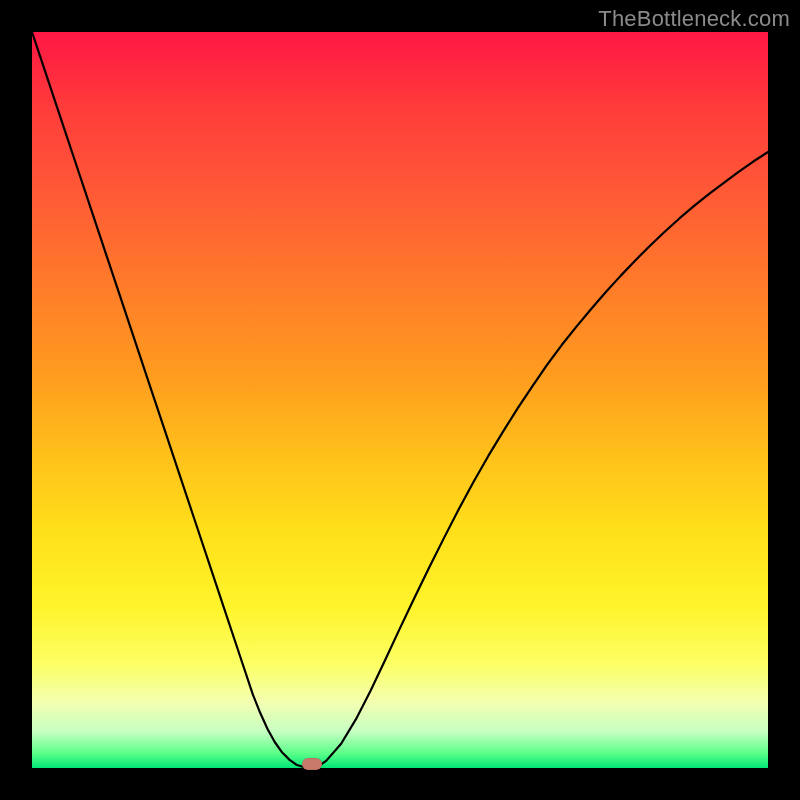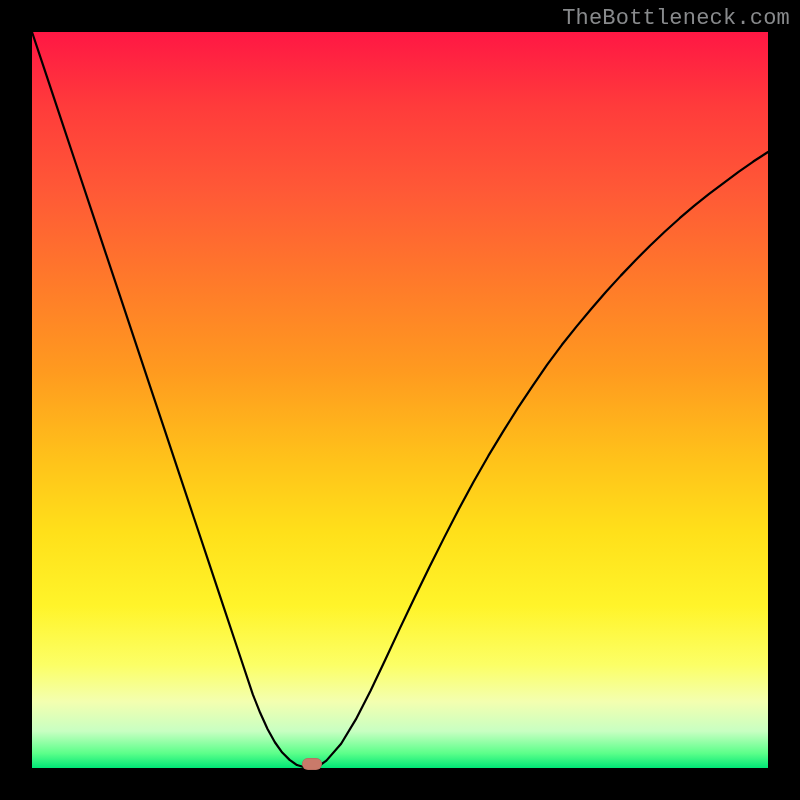--- a/index.html
+++ b/index.html
@@ -37,21 +37,21 @@
       #f3ffb0 91%,
       #c8ffc2 95%,
       #5cff8a 98%,
       #00e676 100%
     );
   }
   .watermark {
     position: absolute;
     top: 6px;
     right: 10px;
-    font-family: Liberation Mono, monospace;
+    font-family: Liberation Sans, sans-serif;
     font-size: 22px;
     color: #888a8c;
     letter-spacing: 0.2px;
     user-select: none;
   }
   svg.curve {
     position: absolute;
     left: 0;
     top: 0;
     width: 736px;

